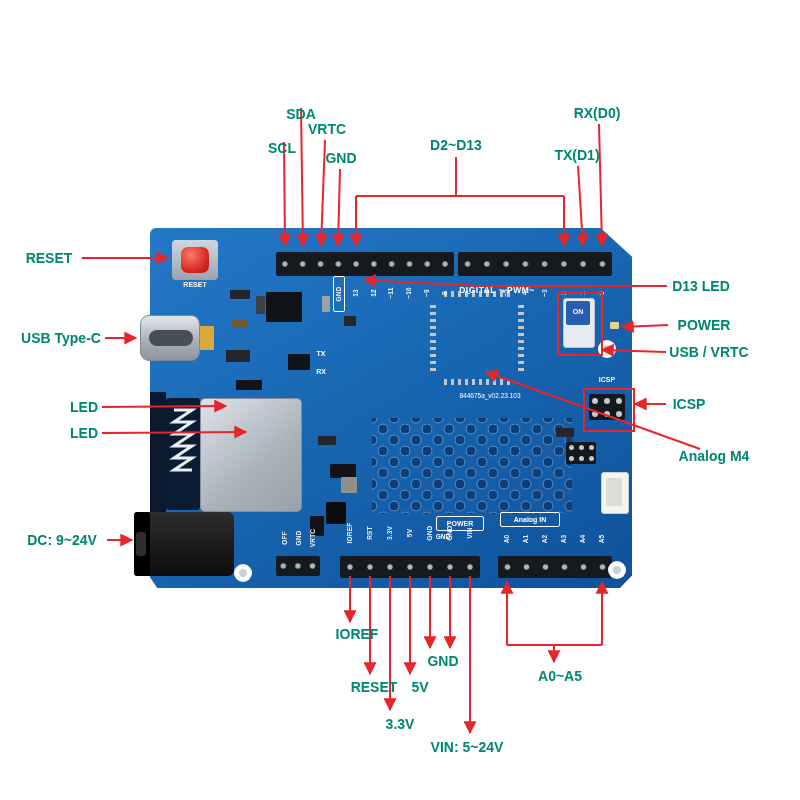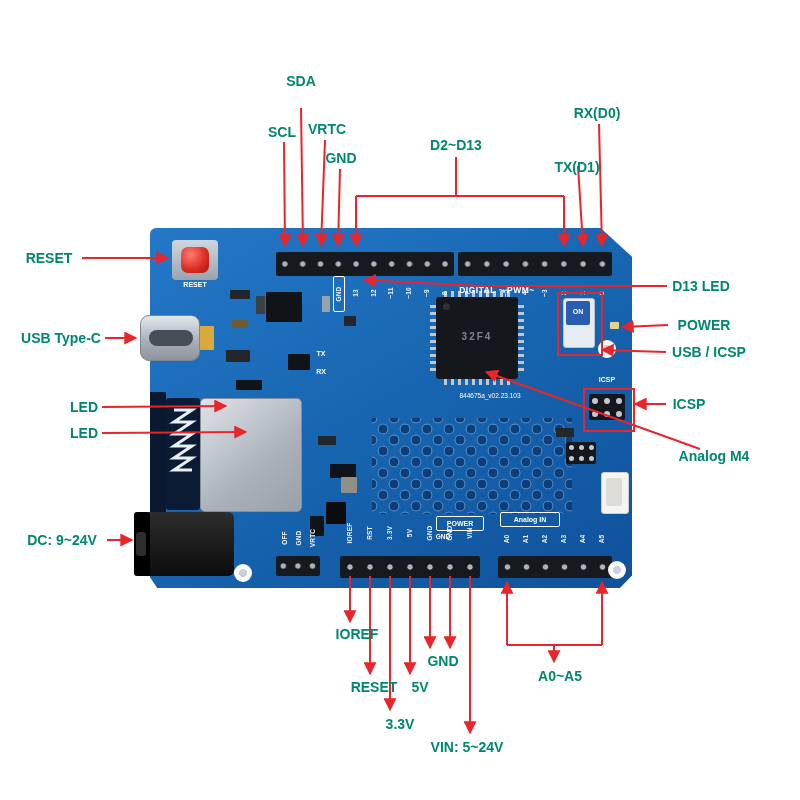--- a/index.html
+++ b/index.html
@@ -144,24 +144,20 @@
 
   <div class="usb">
       <div class="slot"></div>
     </div>
   <div class="smd" style="left:198px;top:326px;width:16px;height:24px;background:#d9a93c"></div>
 
   <div class="pins-h" style="left:444px;top:291px;width:66px"></div>
   <div class="pins-h" style="left:444px;top:379px;width:66px"></div>
   <div class="pins-v" style="left:430px;top:305px;height:66px"></div>
   <div class="pins-v" style="left:518px;top:305px;height:66px"></div>
-  <div class="chip">
-    <div class="dot"></div>
-    <span class="silk" style="left:0;top:34px;width:82px;font-size:10px;letter-spacing:2px;color:#7c848e">32F4</span>
-  </div>
 
   <div class="annot-box" style="left:557px;top:292px;width:42px;height:60px"></div>
   <div class="switch">
     <div class="knob">
       <span class="on">ON</span>
     </div>
   </div>
 
   <div class="annot-box" style="left:583px;top:388px;width:48px;height:40px"></div>
   <div class="icsp-hdr" style="left:589px;top:394px;width:36px;height:26px">
@@ -257,35 +253,35 @@
       <line x1="430" y1="576" x2="430" y2="648" marker-end="url(#arr)"></line>
       <line x1="450" y1="576" x2="450" y2="648" marker-end="url(#arr)"></line>
       <line x1="470" y1="576" x2="470" y2="733" marker-end="url(#arr)"></line>
       <line x1="507" y1="582" x2="507" y2="645" marker-start="url(#arr)"></line>
       <line x1="602" y1="582" x2="602" y2="645" marker-start="url(#arr)"></line>
       <line x1="507" y1="645" x2="602" y2="645"></line>
       <line x1="554" y1="645" x2="554" y2="662" marker-end="url(#arr)"></line>
     </g>
   </svg>
 
-  <div class="callout" style="left:301px;top:81px">SDA</div>
-  <div class="callout" style="left:282px;top:132px">SCL</div>
+  <div class="callout" style="left:301px;top:114px">SDA</div>
+  <div class="callout" style="left:282px;top:148px">SCL</div>
   <div class="callout" style="left:327px;top:129px">VRTC</div>
   <div class="callout" style="left:341px;top:158px">GND</div>
   <div class="callout" style="left:456px;top:145px">D2~D13</div>
   <div class="callout" style="left:597px;top:113px">RX(D0)</div>
-  <div class="callout" style="left:577px;top:167px">TX(D1)</div>
+  <div class="callout" style="left:577px;top:155px">TX(D1)</div>
   <div class="callout" style="left:49px;top:258px">RESET</div>
   <div class="callout" style="left:61px;top:338px">USB Type-C</div>
   <div class="callout" style="left:84px;top:407px">LED</div>
   <div class="callout" style="left:84px;top:433px">LED</div>
   <div class="callout" style="left:62px;top:540px">DC: 9~24V</div>
   <div class="callout" style="left:701px;top:286px">D13 LED</div>
   <div class="callout" style="left:704px;top:325px">POWER</div>
-  <div class="callout" style="left:709px;top:352px">USB / ICSP</div>
+  <div class="callout" style="left:709px;top:352px">USB / VRTC</div>
   <div class="callout" style="left:689px;top:404px">ICSP</div>
   <div class="callout" style="left:714px;top:456px">Analog M4</div>
   <div class="callout" style="left:357px;top:634px">IOREF</div>
   <div class="callout" style="left:374px;top:687px">RESET</div>
   <div class="callout" style="left:400px;top:724px">3.3V</div>
   <div class="callout" style="left:420px;top:687px">5V</div>
   <div class="callout" style="left:443px;top:661px">GND</div>
   <div class="callout" style="left:467px;top:747px">VIN: 5~24V</div>
   <div class="callout" style="left:560px;top:676px">A0~A5</div>
 

